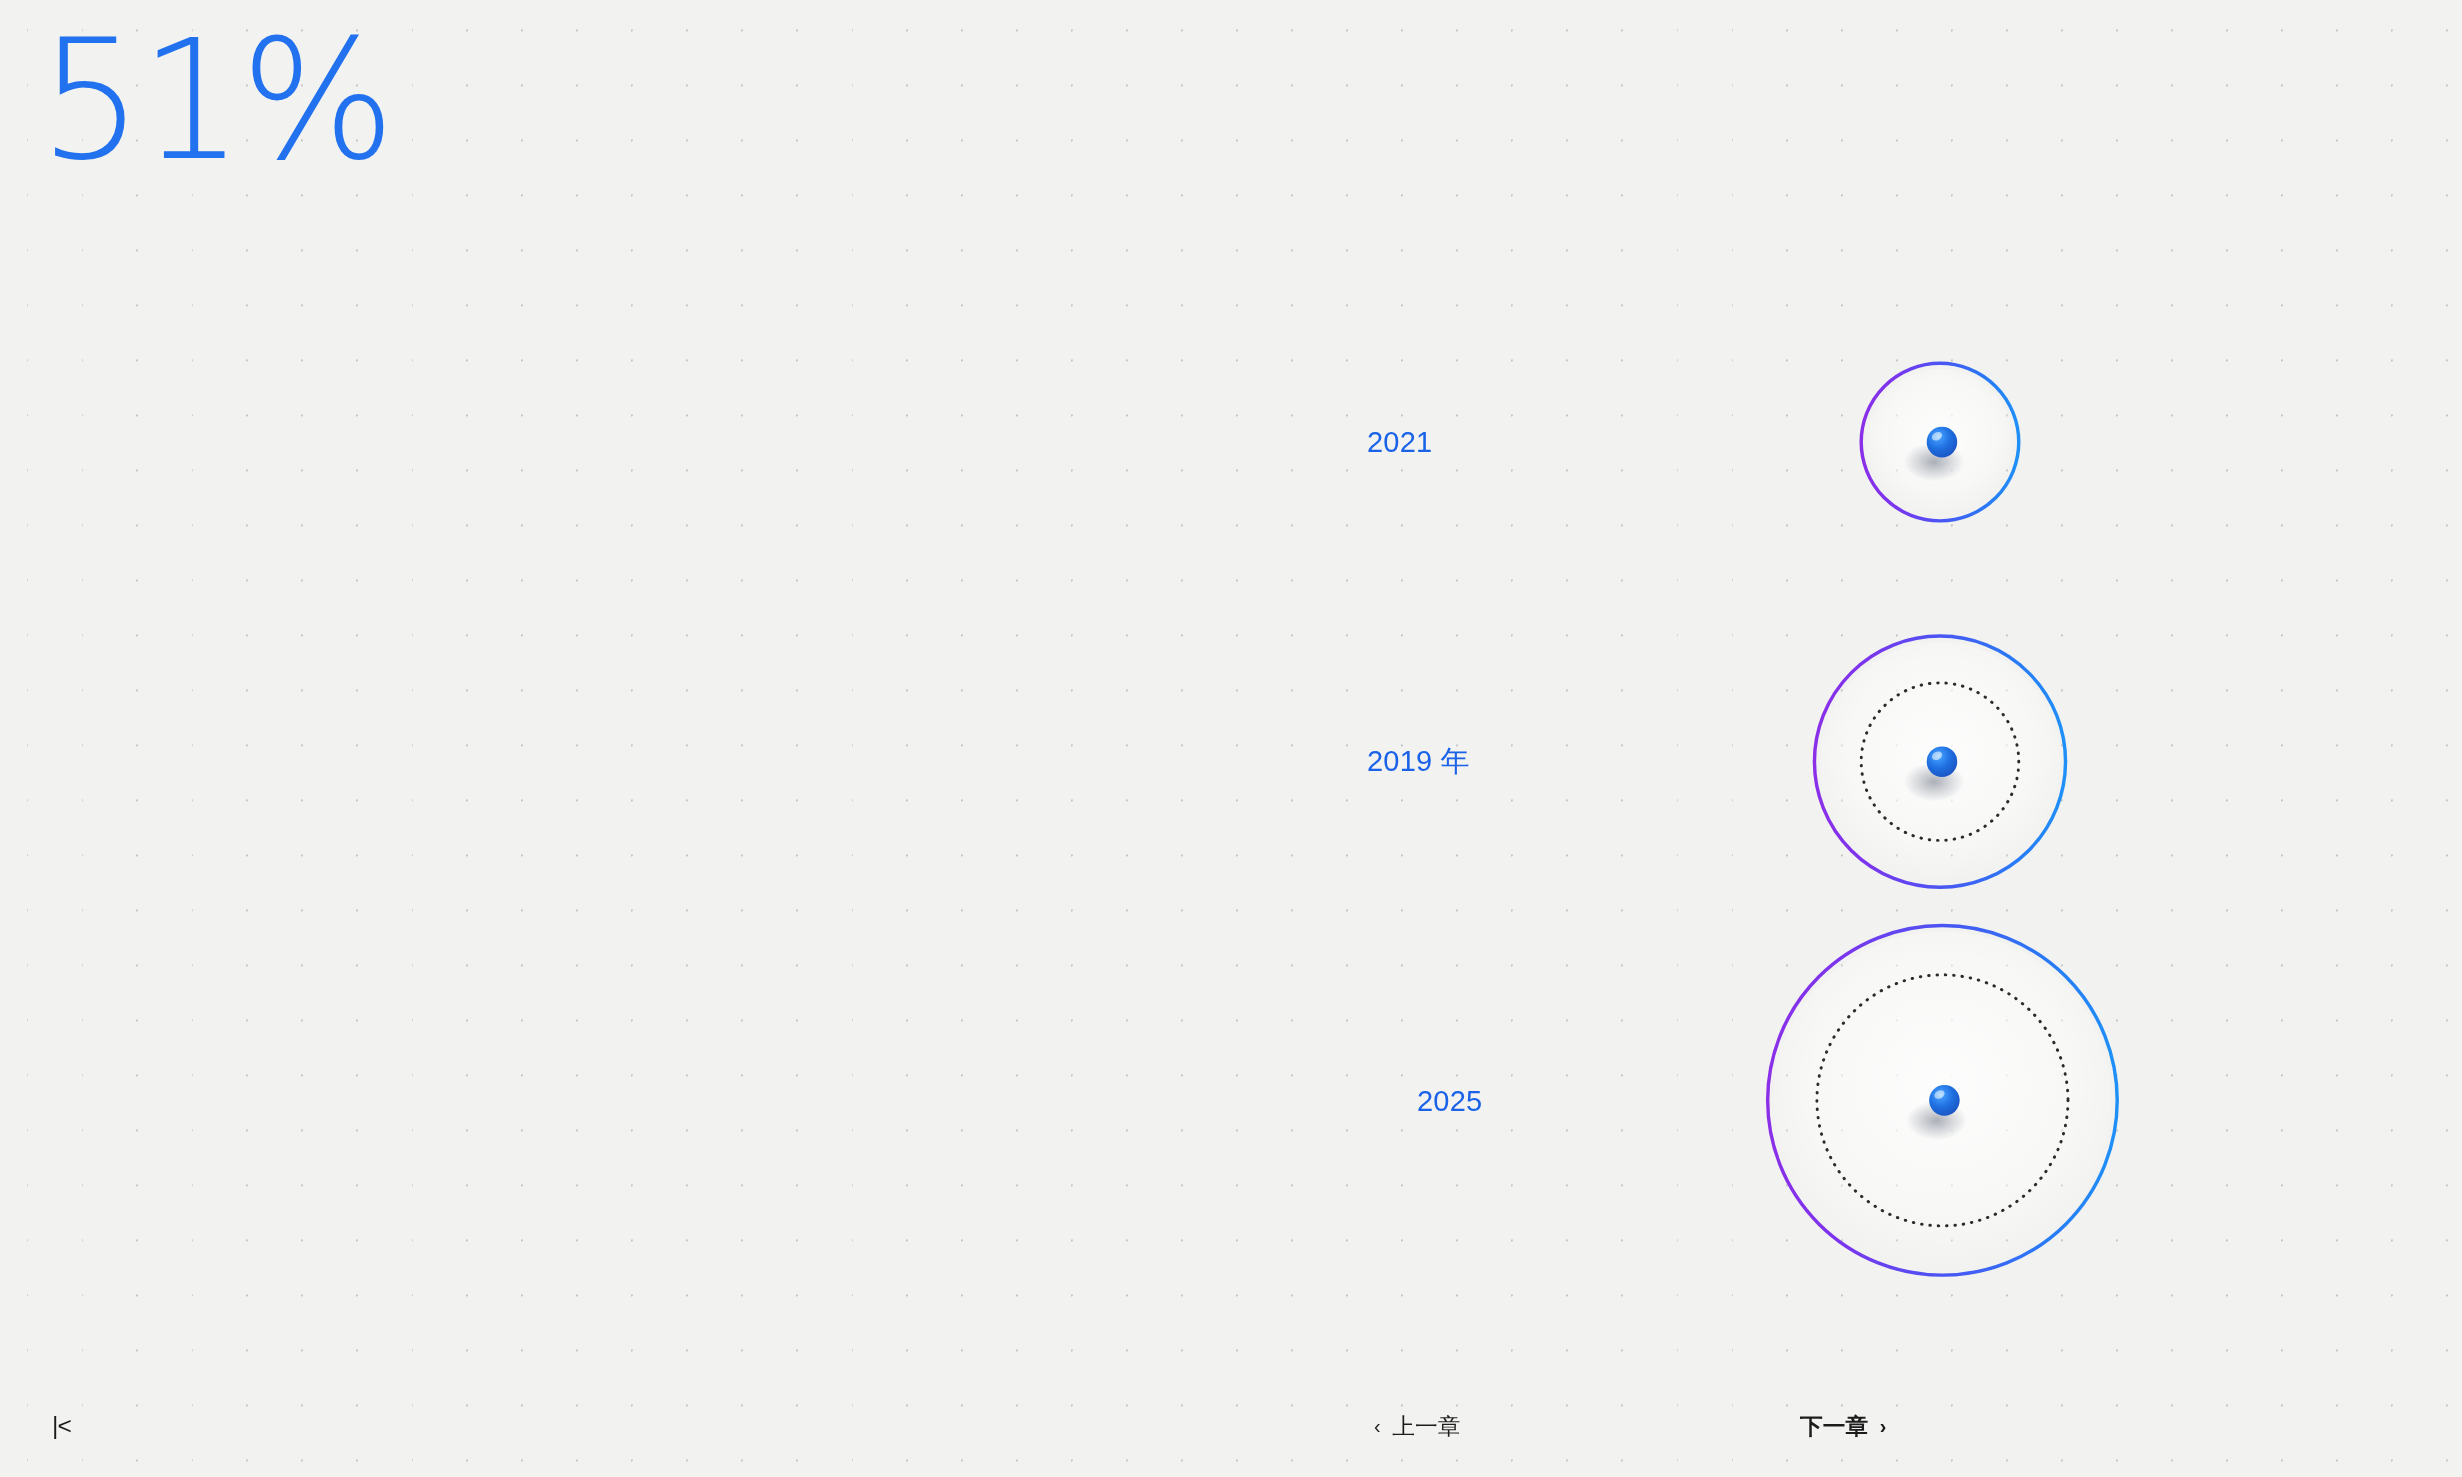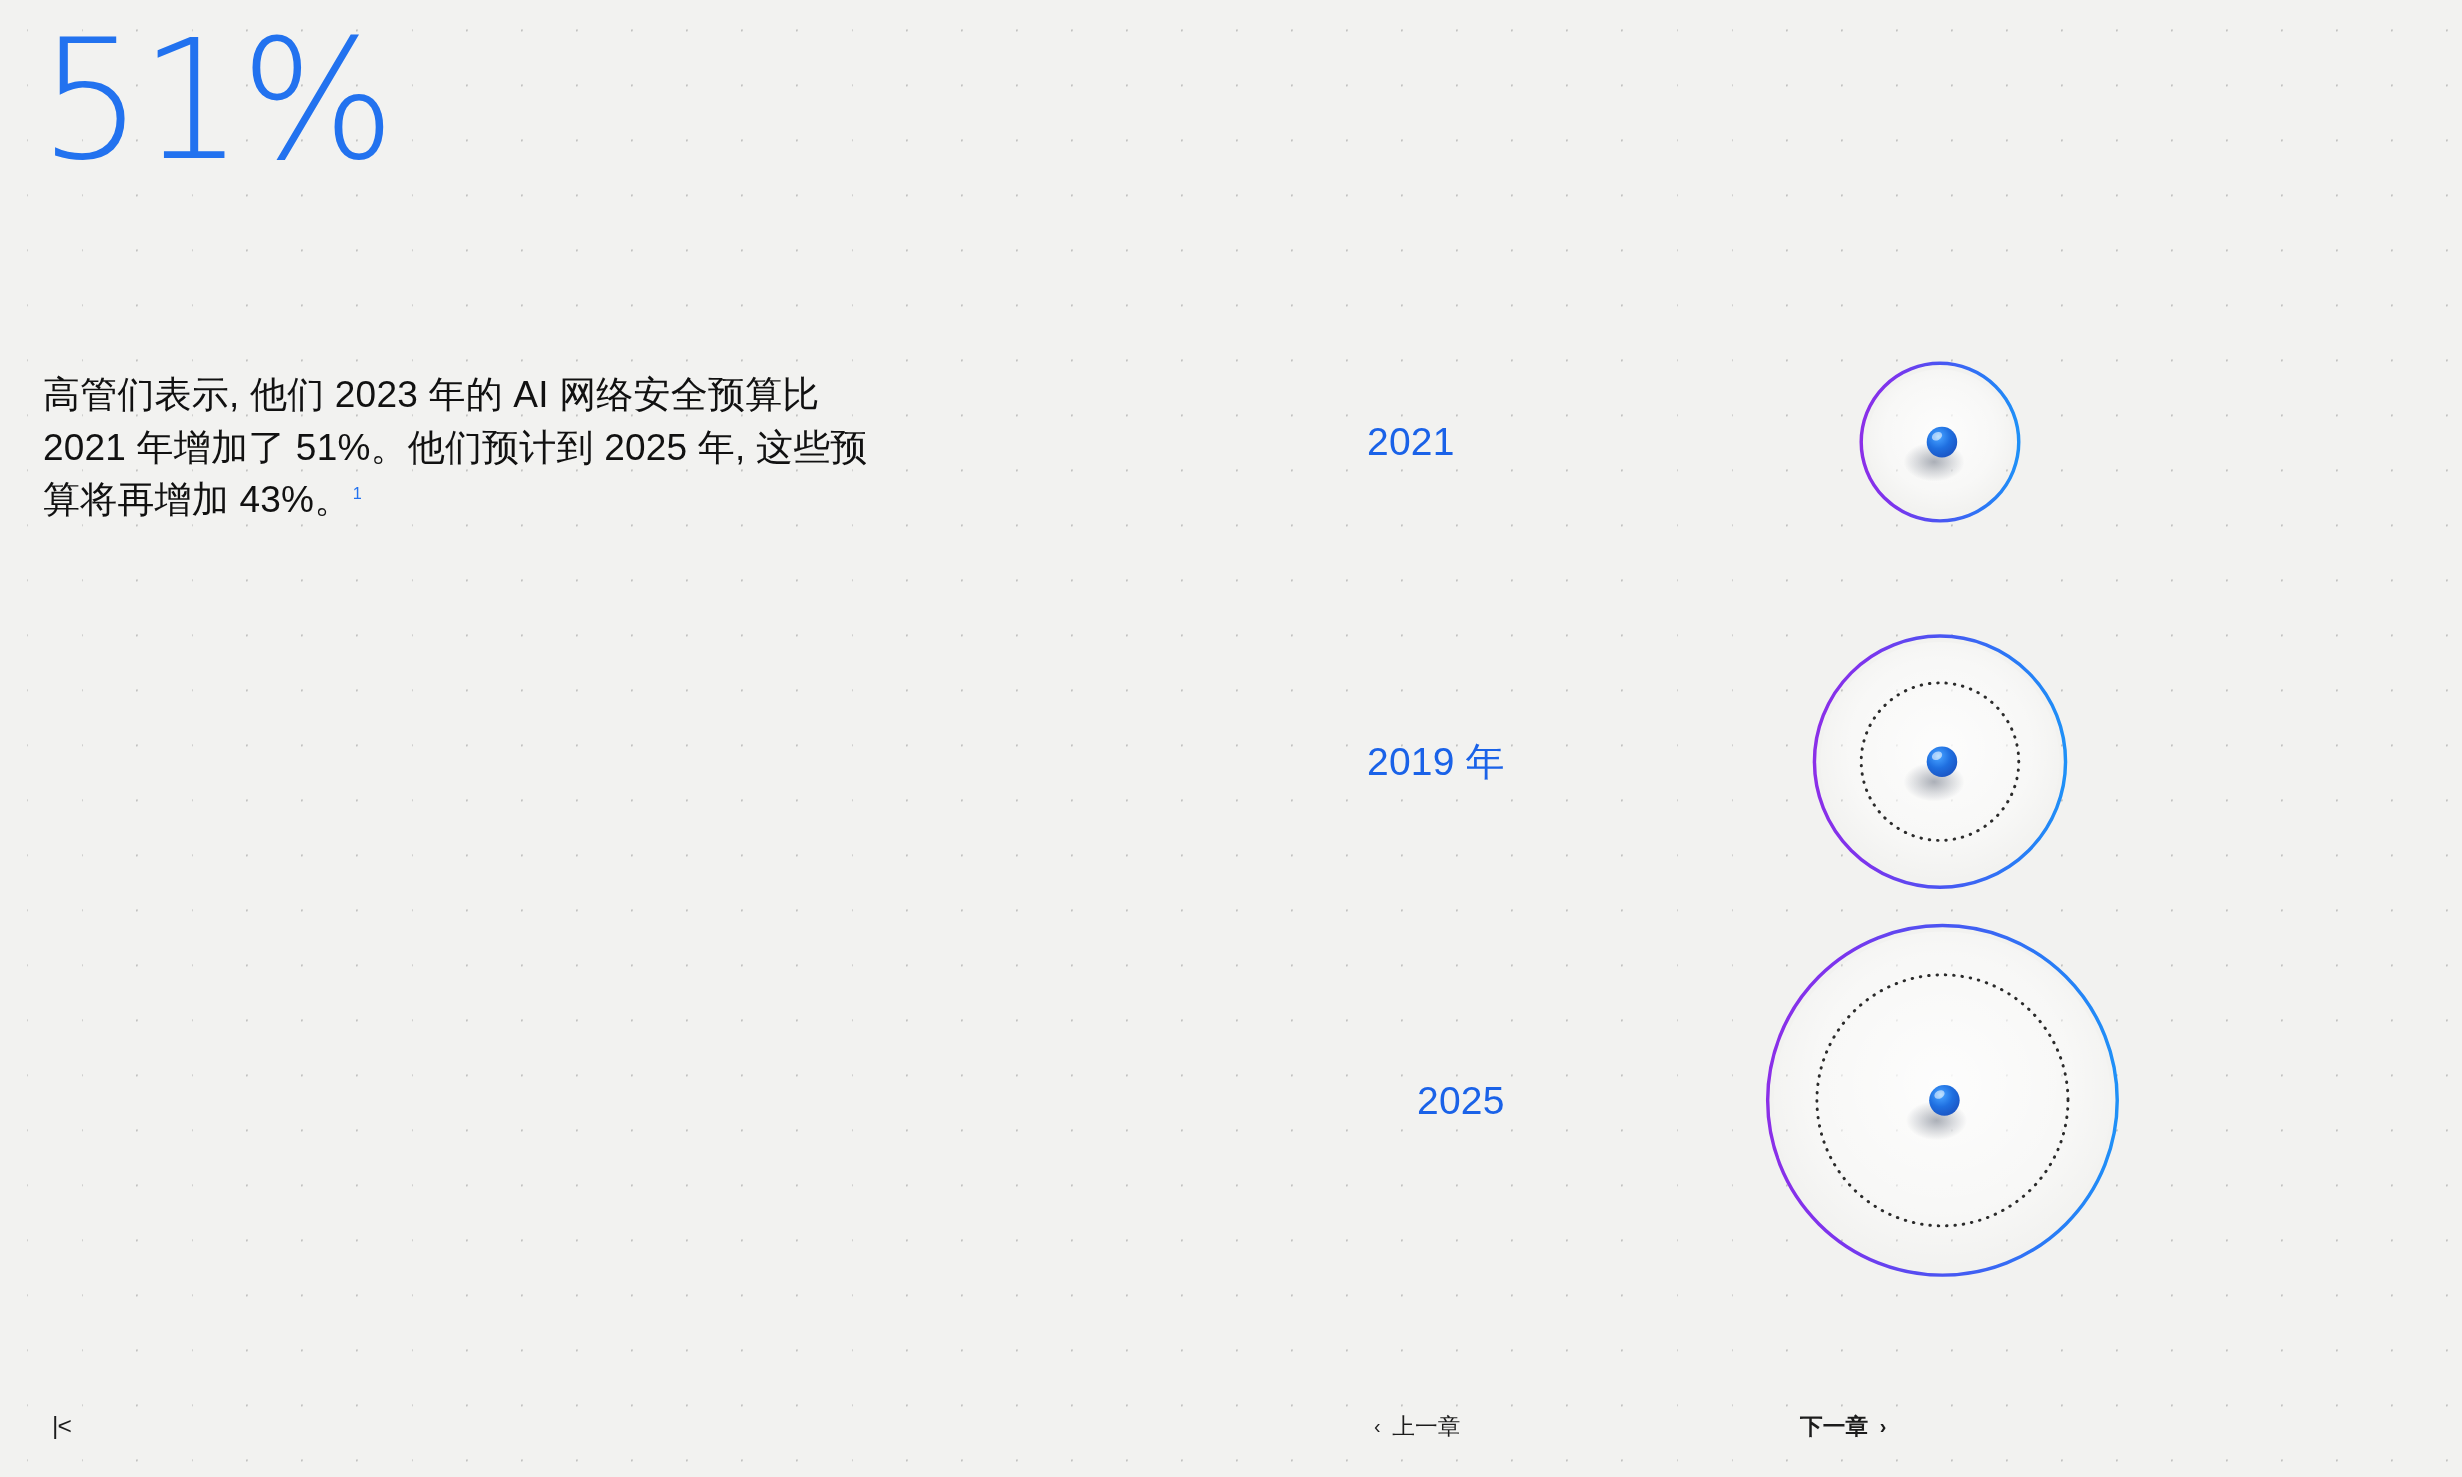--- a/index.html
+++ b/index.html
@@ -73,21 +73,21 @@
     top: 0;
     width: 2626px;
     height: 1477px;
     pointer-events: none;
   }
   #chart svg { display:block; width:2626px; height:1477px; }
 
   .yr-label {
     position: absolute;
     color: #1a62e8;
-    font-size: 39px;
+    font-size: 29px;
     font-weight: 400;
     white-space: nowrap;
     letter-spacing: 0.2px;
     font-family: "Liberation Sans", sans-serif;
     transform: translateY(-50%);
   }
 
   
   #footer {
     position: absolute;
@@ -114,23 +114,20 @@
   #ft-next  { left: 1800px; font-weight: bold; }
   .chev { font-size: 19.7px; color:#1c1c1c; }
 </style>
 </head>
 <body>
 
 <div id="slide">
 
   <div id="headline">51%</div>
 
-  <div id="body-copy">
-    <span>高管们表示, 他们 2023 年的 AI 网络安全预算比 2021 年增加了 51%。他们预计到 2025 年, 这些预算将再增加 43%。</span><sup>1</sup>
-  </div>
 
   <div id="chart">
     <svg viewBox="0 0 5333 3000" xmlns="http://www.w3.org/2000/svg">
       <defs>
         <linearGradient id="ringGrad" x1="0" y1="0" x2="1" y2="0">
           <stop offset="0%" stop-color="#8b2fe8"></stop>
           <stop offset="22%" stop-color="#7a35ee"></stop>
           <stop offset="50%" stop-color="#4a55f2"></stop>
           <stop offset="78%" stop-color="#2a78f6"></stop>
           <stop offset="100%" stop-color="#1f90f7"></stop>

